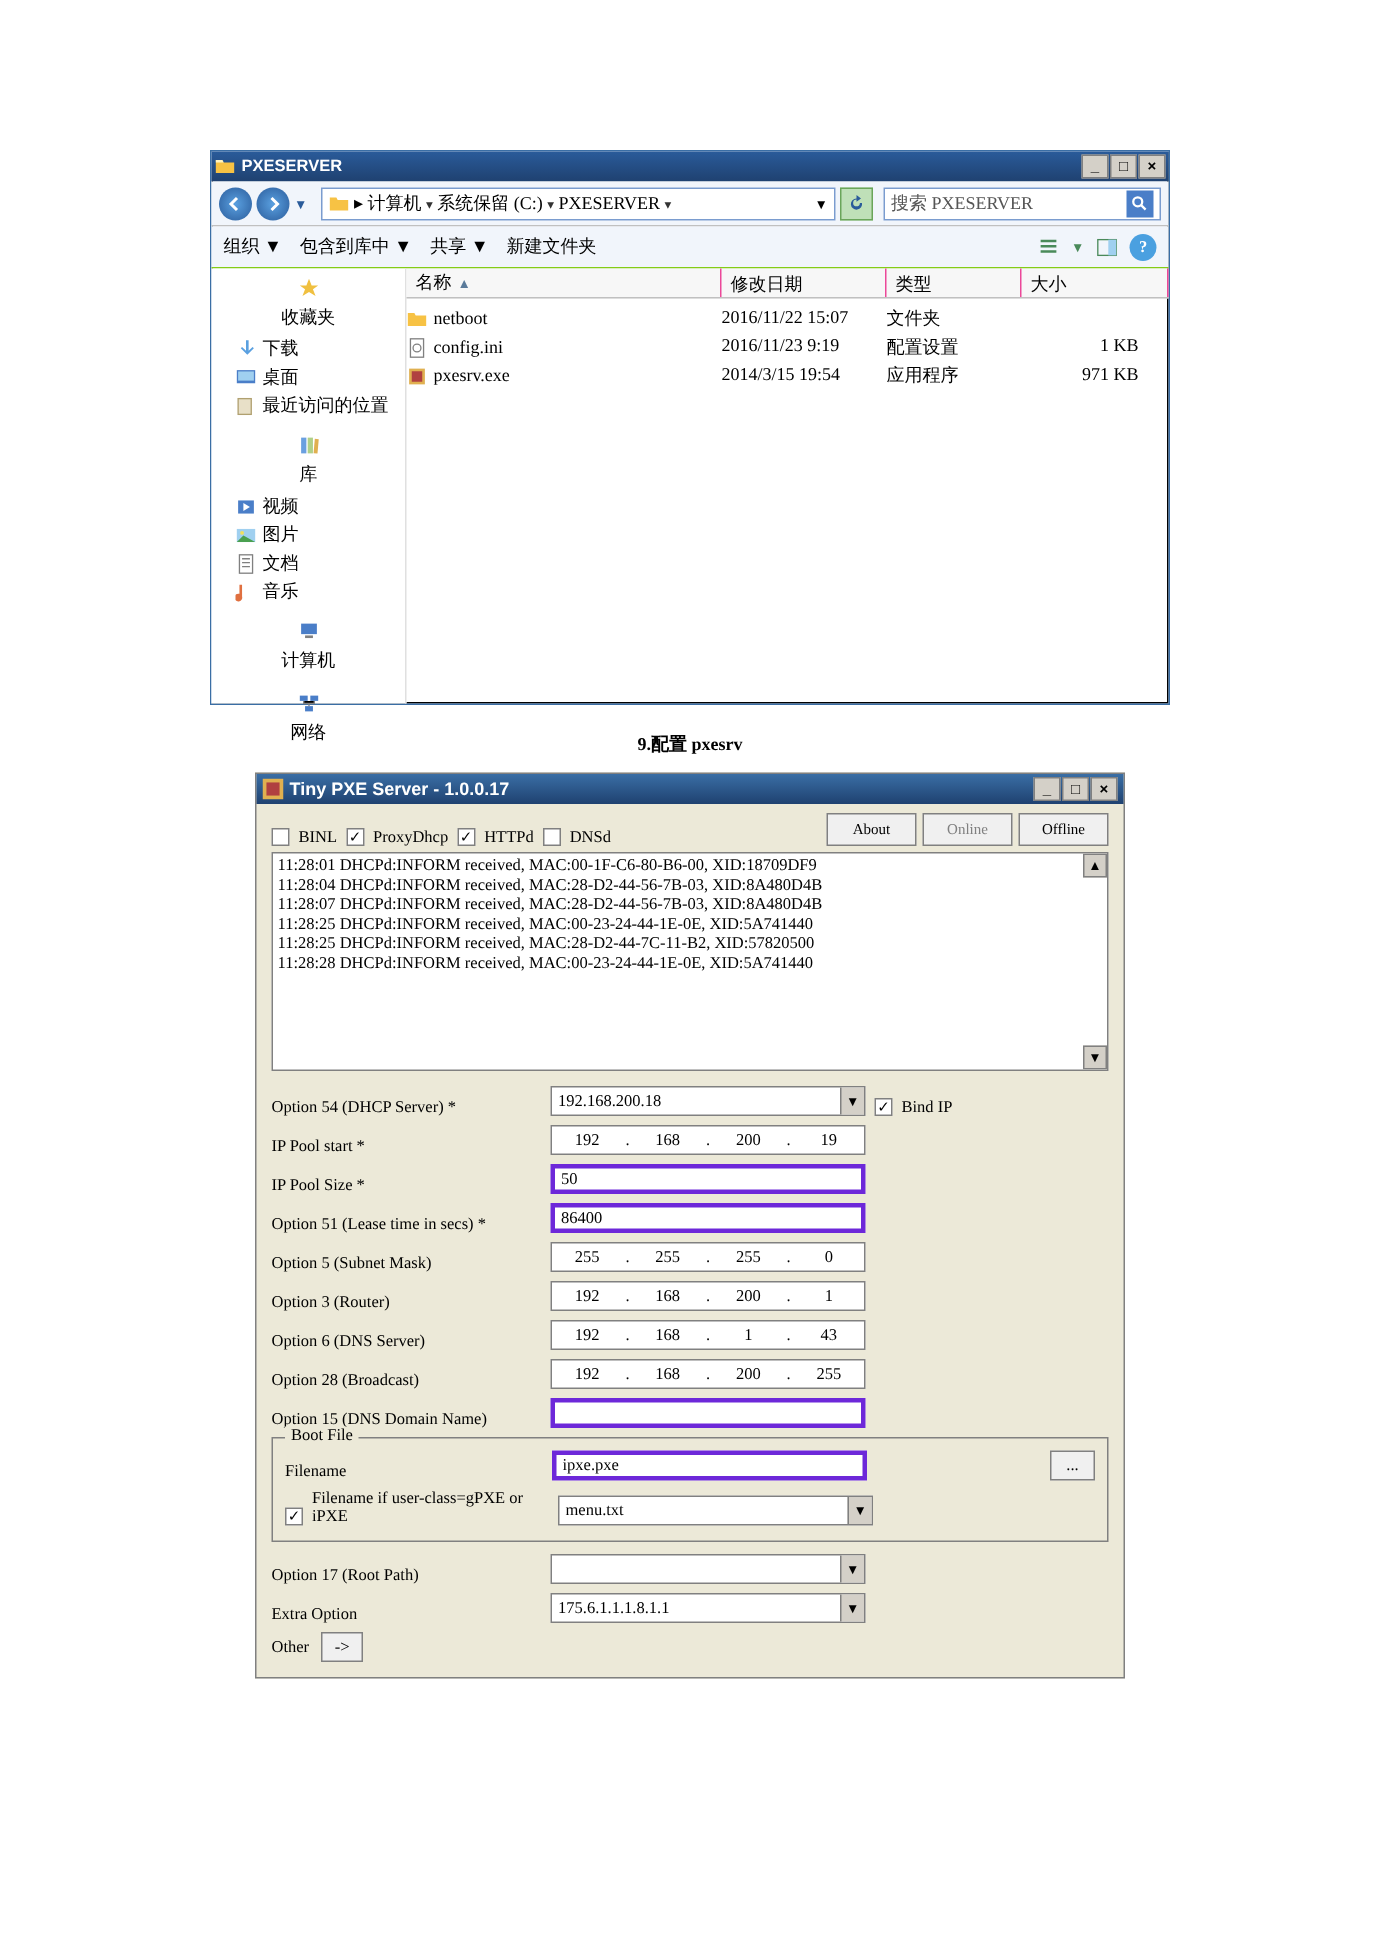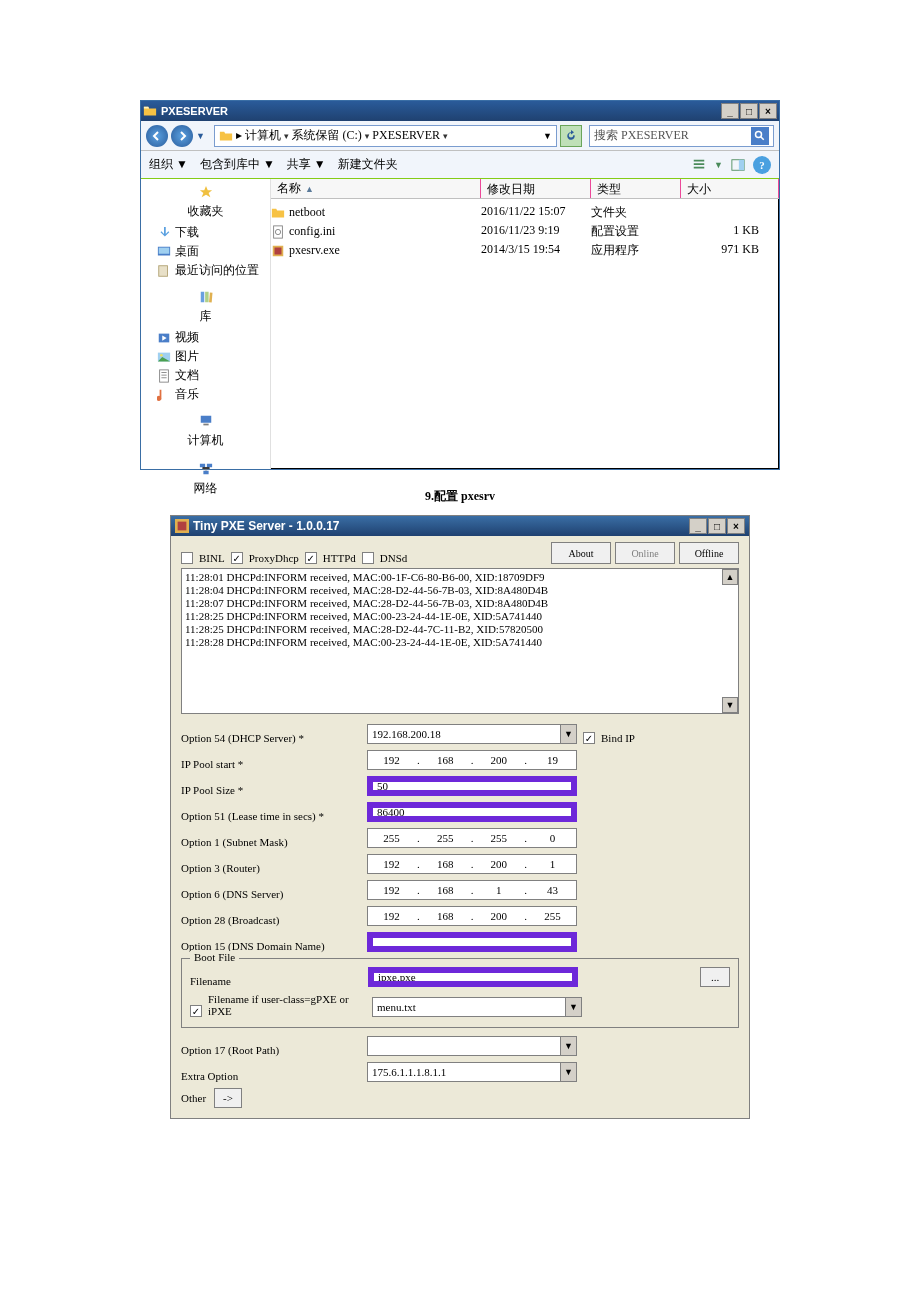--- a/index.html
+++ b/index.html
@@ -75,21 +75,21 @@
 .tbtn.disabled { color:#808080; }
 .log-box { margin:0 10px 6px; height:146px; background:#fff; border:1px solid #808080; font-family:Tahoma; font-size:11px; padding:2px 3px; overflow:hidden; position:relative; }
 .log-box .log-scroll-up, .log-box .log-scroll-dn { position:absolute; right:0; width:16px; height:16px; background:#d4d0c8; border:1px solid #808080; display:flex; align-items:center; justify-content:center; font-size:9px; }
 .log-box .log-scroll-up { top:0; }
 .log-box .log-scroll-dn { bottom:0; }
 .log-line { white-space:nowrap; line-height:13px; }
 
 .form-area { padding:4px 10px 10px; font-family:Tahoma; font-size:11px; }
 .form-row { display:flex; align-items:flex-end; margin-bottom:6px; gap:6px; }
 .form-row .lbl { width:180px; }
-.txt, .sel { height:20px; border:6px solid #6d28d9; background:#fff; padding:0 4px; font-family:Tahoma; font-size:11px; }
+.txt, .sel { height:20px; border:3px solid #6d28d9; background:#fff; padding:0 4px; font-family:Tahoma; font-size:11px; }
 .ip-box { display:flex; align-items:center; border:1px solid #808080; background:#fff; height:20px; width:210px; }
 .ip-box span { flex:1; text-align:center; }
 .ip-box .dot { flex:0 0 auto; padding:0 2px; }
 .combo { display:flex; border:1px solid #808080; background:#fff; height:20px; width:210px; align-items:center; }
 .combo .cval { flex:1; padding:0 4px; }
 .combo .carrow { width:16px; height:18px; background:#d4d0c8; border-left:1px solid #808080; display:flex; align-items:center; justify-content:center; font-size:9px; }
 .fieldset { border:1px solid #808080; padding:8px 8px 4px; margin-top:4px; position:relative; }
 .fieldset .legend { position:absolute; top:-8px; left:8px; background:#ece9d8; padding:0 4px; font-size:11px; }
 .browse-btn { width:30px; height:20px; border:1px solid #808080; background:#f0f0f0; display:flex; align-items:center; justify-content:center; }
 .other-row { display:flex; align-items:center; gap:8px; margin-top:4px; }
@@ -415,21 +415,21 @@
     </div>
     <div class="form-row">
       <div class="lbl">IP Pool Size *</div>
       <input class="txt" style="width: 210px;" value="50">
     </div>
     <div class="form-row">
       <div class="lbl">Option 51 (Lease time in secs) *</div>
       <input class="txt" style="width: 210px;" value="86400">
     </div>
     <div class="form-row">
-      <div class="lbl">Option 1  (Subnet Mask)</div>
+      <div class="lbl">Option 5  (Subnet Mask)</div>
       <div class="ip-box">
             <span>255</span>
             <span class="dot">.</span>
             <span>255</span>
             <span class="dot">.</span>
             <span>255</span>
             <span class="dot">.</span>
             <span>0</span>
           </div>
     </div>

